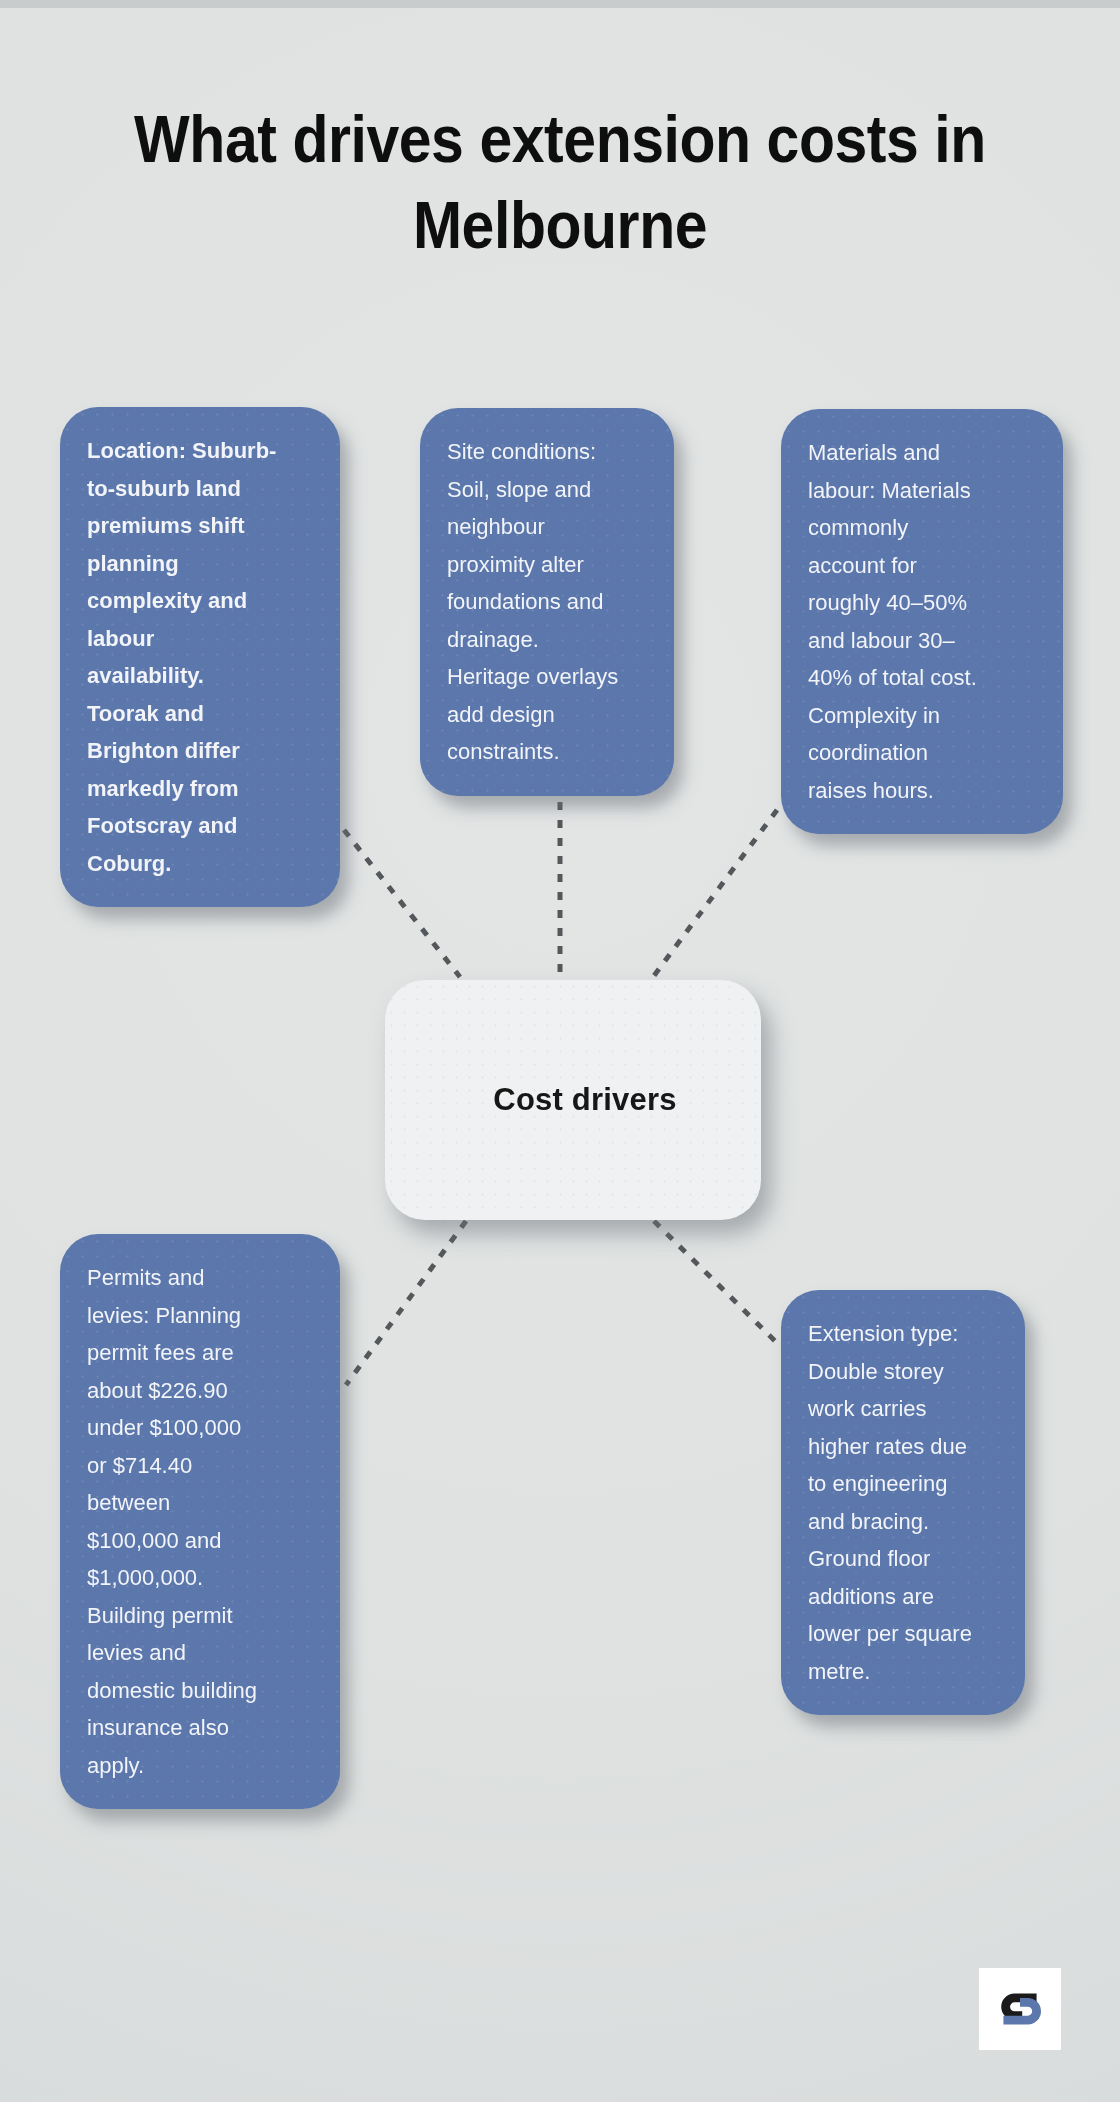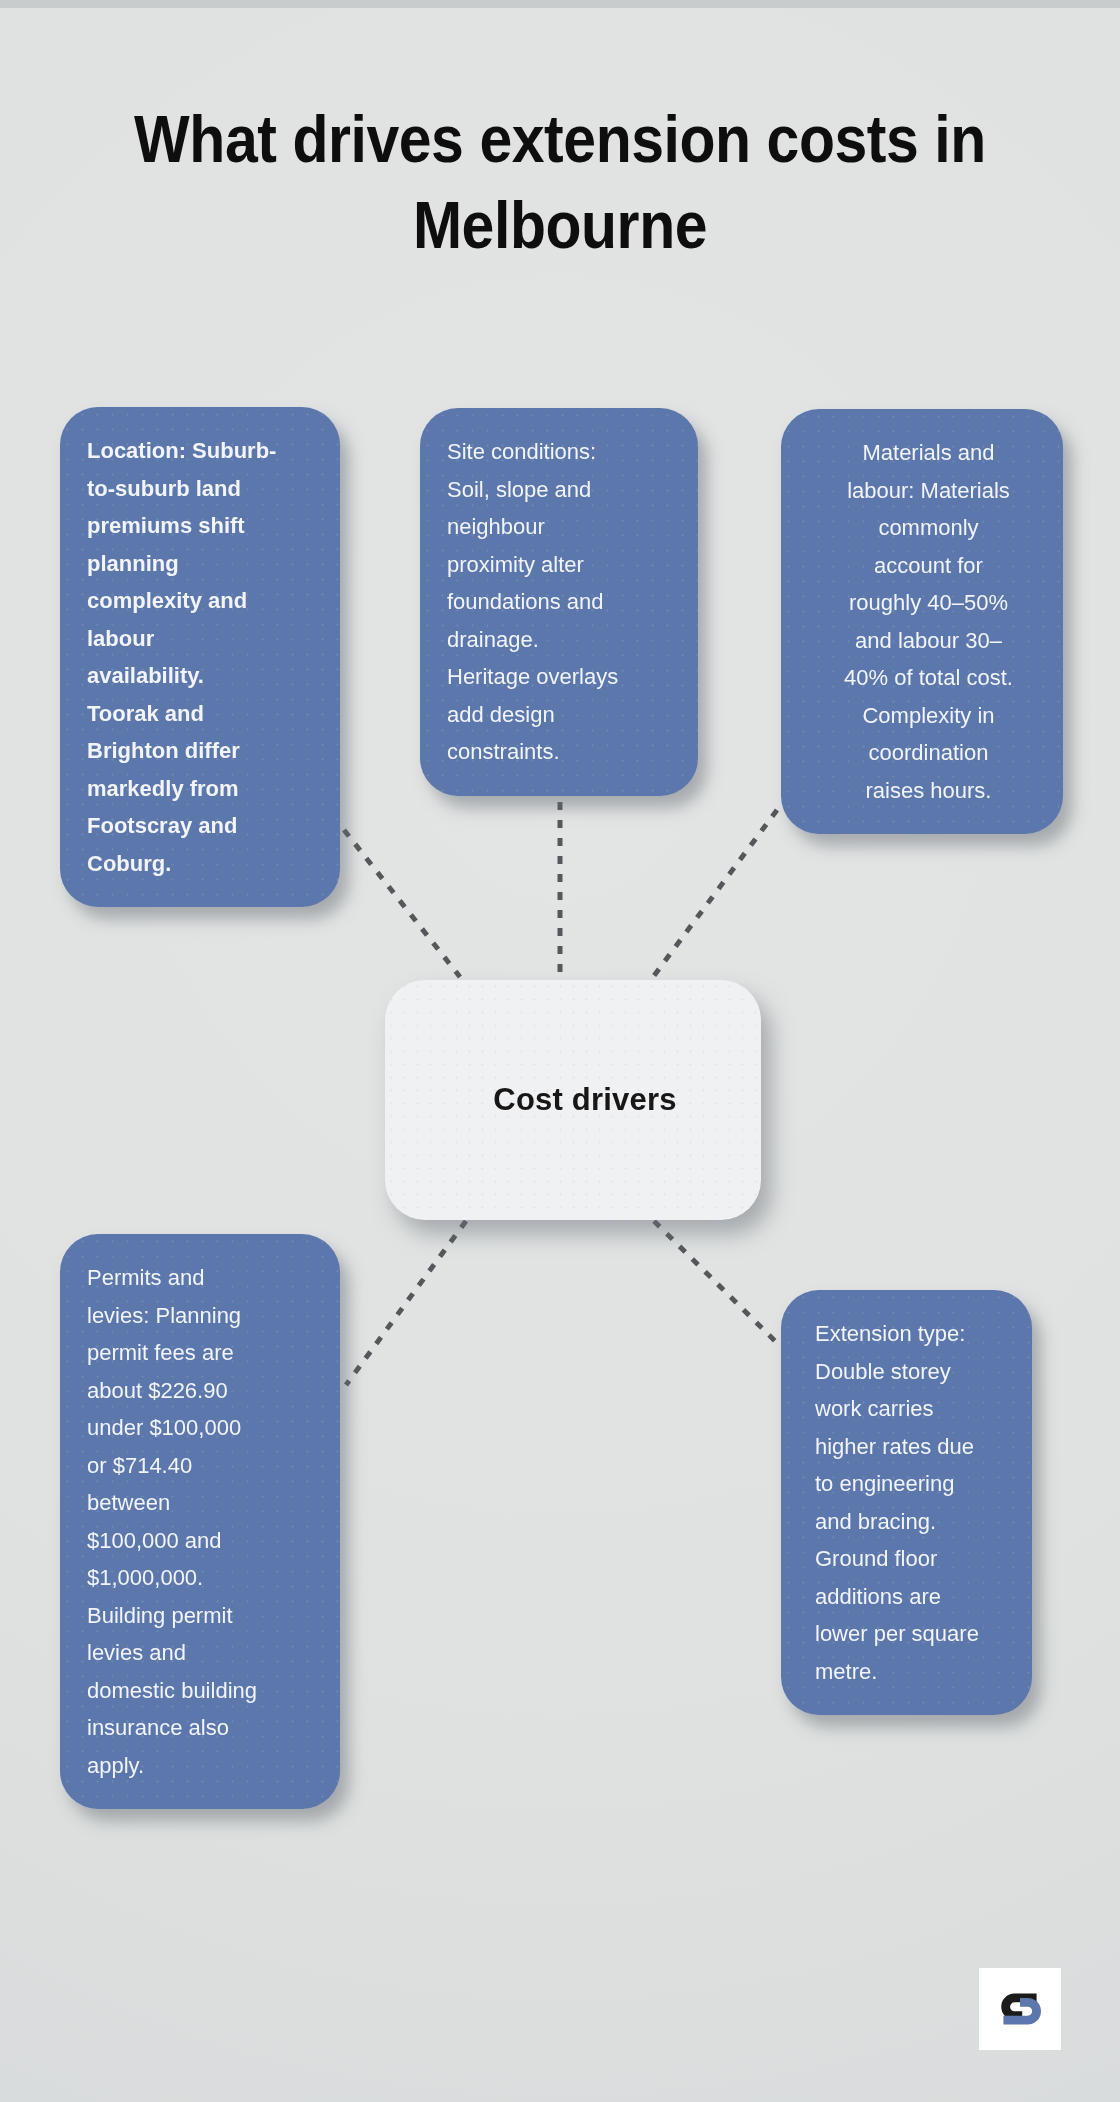--- a/index.html
+++ b/index.html
@@ -33,24 +33,24 @@
   .node{
     position:absolute;width:280px;border-radius:38px;
     background-color:var(--node-fill);
     background-image:radial-gradient(rgba(255,255,255,.09) 1.2px, transparent 1.3px);
     background-size:15px 15px;
     color:var(--node-text);font-size:22px;line-height:37.5px;
     box-shadow:9px 12px 16px rgba(108,114,122,.5);
   }
   .node p{margin:0;padding:25px 14px 25px 27px;white-space:pre-line;}
   #node-location{left:60px;top:399px;font-weight:bold;}
-  #node-site{left:420px;top:400px;width:278px;}
-  #node-materials{left:781px;top:401px;width:282px;text-align:center;}
+  #node-site{left:420px;top:400px;width:254px;}
+  #node-materials{left:781px;top:401px;width:282px;}
   #node-permits{left:60px;top:1226px;}
-  #node-extension{left:781px;top:1282px;width:244px;padding-left:7px;}
+  #node-extension{left:781px;top:1282px;width:244px;}
   .center-node{
     position:absolute;left:385px;top:972px;width:352px;height:240px;border-radius:40px;
     background-color:var(--center-fill);
     background-image:radial-gradient(rgba(90,100,120,.07) 1px, transparent 1.1px);
     background-size:13px 13px;
     box-shadow:10px 14px 22px rgba(108,114,122,.5);
     display:flex;align-items:center;justify-content:center;
     font-size:31px;font-weight:700;color:var(--center-text);letter-spacing:0.2px;padding-left:24px;
   }
   .logo{

